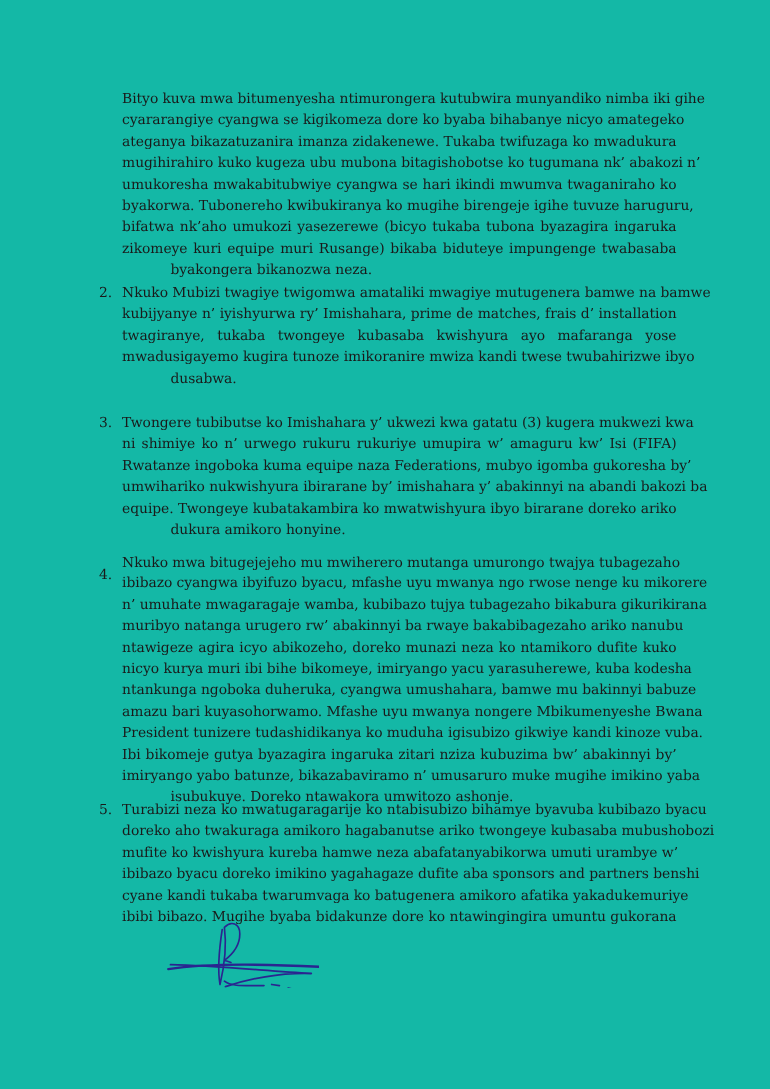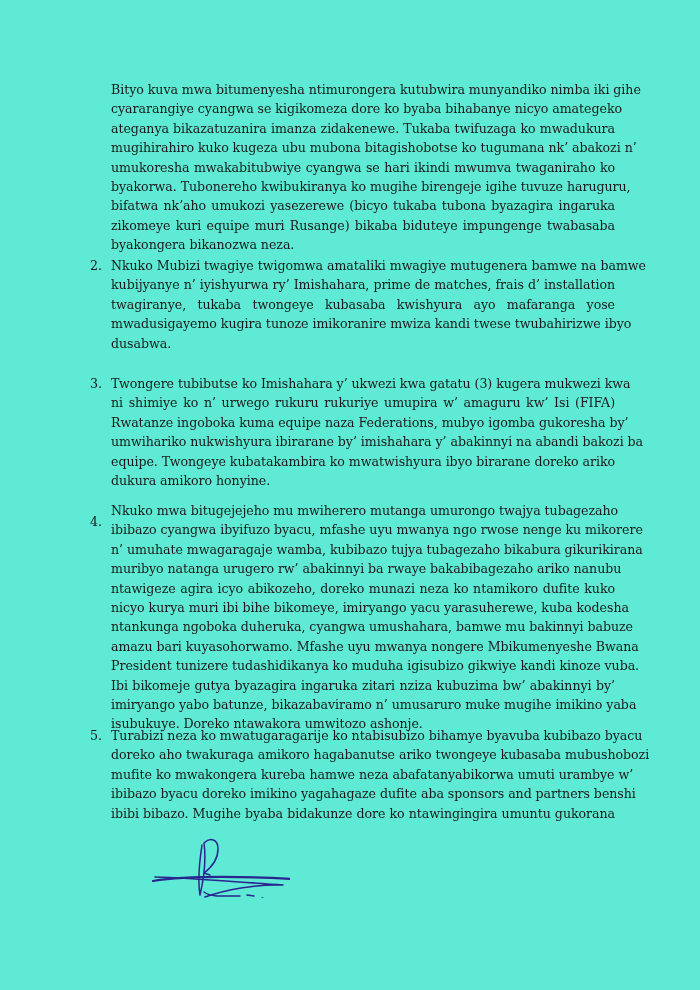--- a/index.html
+++ b/index.html
@@ -12,40 +12,41 @@
     height: 990px;
     position: relative;
     overflow: hidden;
     font-family: "DejaVu Serif", "Liberation Serif", serif;
     color: #1a1a1a;
   }
   .page {
     position: absolute;
     left: 0; top: 0;
     width: 700px; height: 990px;
-    background: #5eead4;
+    background: #14b8a6;
   }
   .para {
     position: absolute;
     left: 111px;
     width: 504px;
     font-size: 12.6px;
     line-height: 19.4px;
     text-align: justify;
     letter-spacing: -0.05px;
   }
   .para .line {
     display: block;
     text-align: justify;
     text-align-last: justify;
     white-space: nowrap;
     height: 19.4px;
   }
   .para .line.last {
     text-align-last: left;
+    margin-left: 44px;
   }
   .num {
     position: absolute;
     left: 90px;
     font-size: 12.6px;
     line-height: 19.4px;
   }
   .signature {
     position: absolute;
     left: 150px;
@@ -103,22 +104,23 @@
     <span class="line">President tunizere tudashidikanya ko muduha igisubizo gikwiye kandi kinoze vuba.</span>
     <span class="line">Ibi bikomeje gutya byazagira ingaruka zitari nziza kubuzima bw’ abakinnyi by’</span>
     <span class="line">imiryango yabo batunze, bikazabaviramo n’ umusaruro muke mugihe imikino yaba</span>
     <span class="line last">isubukuye. Doreko ntawakora umwitozo ashonje.</span>
   </div>
 
   <div class="num" style="top:726px;">5.</div>
   <div class="para" style="top:726px;">
     <span class="line">Turabizi neza ko mwatugaragarije ko ntabisubizo bihamye byavuba kubibazo byacu</span>
     <span class="line">doreko aho twakuraga amikoro hagabanutse ariko twongeye kubasaba mubushobozi</span>
-    <span class="line">mufite ko mwakongera kureba hamwe neza abafatanyabikorwa umuti urambye w’</span>
+    <span class="line">mufite ko kwishyura kureba hamwe neza abafatanyabikorwa umuti urambye w’</span>
     <span class="line">ibibazo byacu doreko imikino yagahagaze dufite aba sponsors and partners benshi</span>
+    <span class="line">cyane kandi tukaba twarumvaga ko batugenera amikoro afatika yakadukemuriye</span>
     <span class="line">ibibi bibazo. Mugihe byaba bidakunze dore ko ntawingingira umuntu gukorana</span>
   </div>
 
   <svg class="signature" viewBox="0 0 140 60" xmlns="http://www.w3.org/2000/svg">
     <g fill="none" stroke="#2a2590" stroke-linecap="round" stroke-linejoin="round">
 
       <path d="M8 46 C 40 41, 90 41, 148 44" stroke-width="2.2" transform="translate(-5,-3)"></path>
 
       <path d="M10 45 C 50 46, 90 50, 138 53 C 110 52, 80 58, 60 65" stroke-width="1.6" transform="translate(-5,-6)"></path>
 

